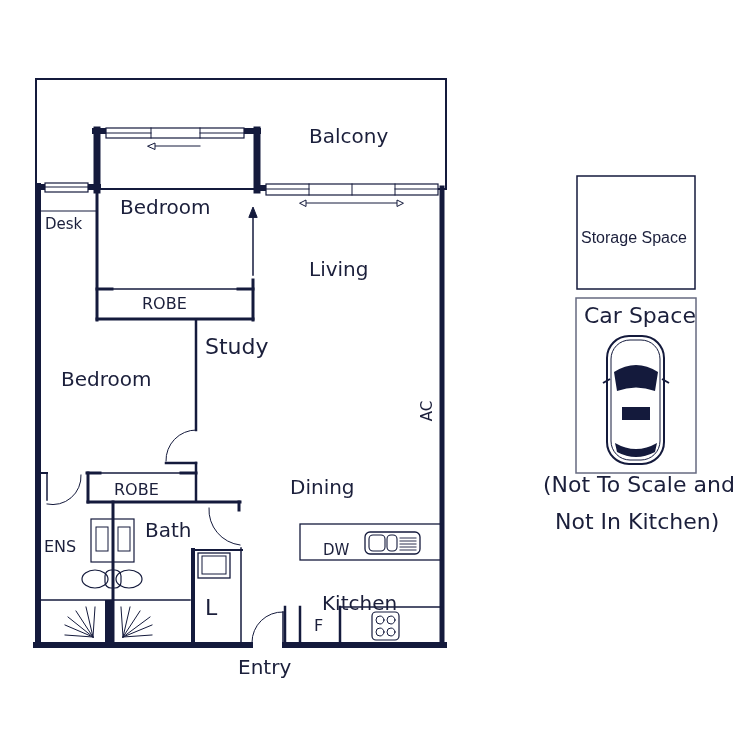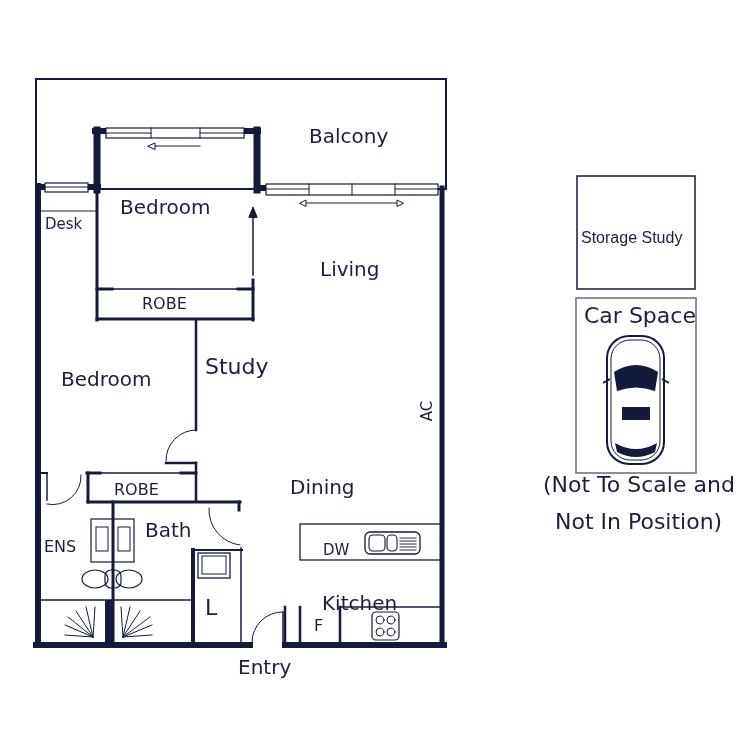--- a/index.html
+++ b/index.html
@@ -147,30 +147,30 @@
     <path d="M615 443 Q636 455 657 443 L655 452 Q636 462 617 452 Z" fill="#141a3c"></path>
     <line x1="610" y1="379" x2="603" y2="383" stroke="#141a3c" stroke-width="2"></line>
     <line x1="662" y1="379" x2="669" y2="383" stroke="#141a3c" stroke-width="2"></line>
   </g>
 </svg>
 
 <div class="lbl l20" style="left:309px;top:124px;text-align:center;">Balcony</div>
 <div class="lbl l20" style="left:120px;top:195px;">Bedroom</div>
 <div class="lbl l15" style="left:45px;top:215px;">Desk</div>
 <div class="lbl l16" style="left:142px;top:294px;">ROBE</div>
-<div class="lbl l20" style="left:320px;top:257px;text-align:center;">Living</div>
-<div class="lbl l18" style="left:205px;top:354px;">Study</div>
+<div class="lbl l20" style="left:309px;top:257px;text-align:center;">Living</div>
+<div class="lbl l18" style="left:205px;top:334px;">Study</div>
 <div class="lbl l20" style="left:61px;top:367px;">Bedroom</div>
 <div class="lbl l15" style="left:417px;top:402px;transform:rotate(-90deg);transform-origin:center;">AC</div>
 <div class="lbl l20" style="left:290px;top:435px;margin-top:40px;">Dining</div>
 <div class="lbl l16" style="left:114px;top:480px;">ROBE</div>
 <div class="lbl l20" style="left:145px;top:518px;">Bath</div>
 <div class="lbl l16" style="left:44px;top:537px;">ENS</div>
 <div class="lbl l15" style="left:323px;top:541px;">DW</div>
 <div class="lbl l20" style="left:322px;top:591px;">Kitchen</div>
 <div class="lbl l18" style="left:205px;top:595px;">L</div>
 <div class="lbl l16" style="left:314px;top:616px;">F</div>
 <div class="lbl l20" style="left:238px;top:655px;">Entry</div>
 
-<div class="lbl l16 sans" style="left:581px;top:229px;">Storage Study</div>
+<div class="lbl l16 sans" style="left:581px;top:229px;">Storage Space</div>
 <div class="lbl l18" style="left:584px;top:303px;">Car Space</div>
 <div class="lbl l18" style="left:543px;top:472px;">(Not To Scale and</div>
-<div class="lbl l18" style="left:555px;top:509px;">Not In Position)</div>
+<div class="lbl l18" style="left:555px;top:509px;">Not In Kitchen)</div>
 
 </body></html>

